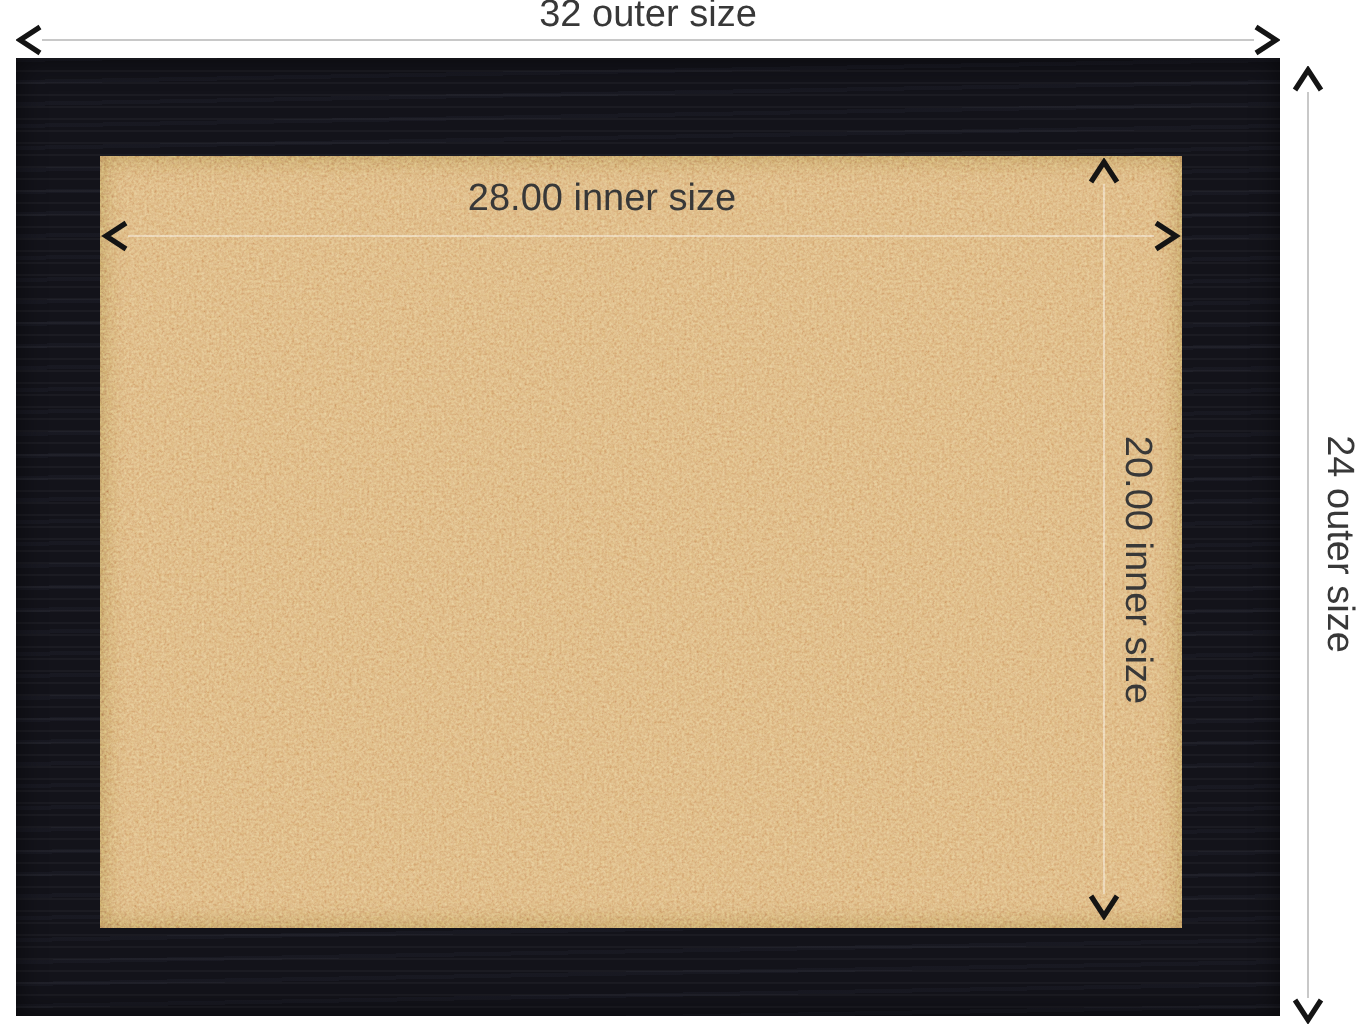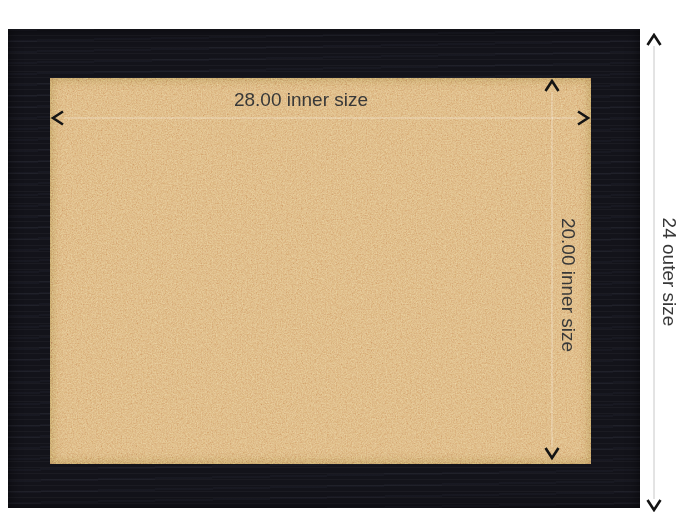--- a/index.html
+++ b/index.html
@@ -61,20 +61,28 @@
   }
   .arrow-line-outer{stroke:#c8c8c8;stroke-width:1;}
   .arrow-line-inner{stroke:rgba(255,255,255,0.42);stroke-width:1;}
   .arrow-head{stroke:#141414;stroke-width:2.6;fill:none;stroke-linejoin:miter;}
 </style>
 </head>
 <body>
 
 <div class="stage">
 
+  <div class="outer-width-dim">
+    <div class="dim-label">32 outer size</div>
+    <svg width="632" height="16" viewBox="0 0 632 16">
+      <line class="arrow-line-outer" x1="13" y1="8" x2="619" y2="8"></line>
+      <polyline class="arrow-head" points="12,1.5 2,8 12,14.5"></polyline>
+      <polyline class="arrow-head" points="620,1.5 630,8 620,14.5"></polyline>
+    </svg>
+  </div>
 
   <div class="outer-height-dim">
     <svg width="16" height="479" viewBox="0 0 16 479">
       <line class="arrow-line-outer" x1="8" y1="13" x2="8" y2="466"></line>
       <polyline class="arrow-head" points="1.5,12 8,2 14.5,12"></polyline>
       <polyline class="arrow-head" points="1.5,467 8,477 14.5,467"></polyline>
     </svg>
     <div class="dim-label outer-height-label">24 outer size</div>
   </div>
 

